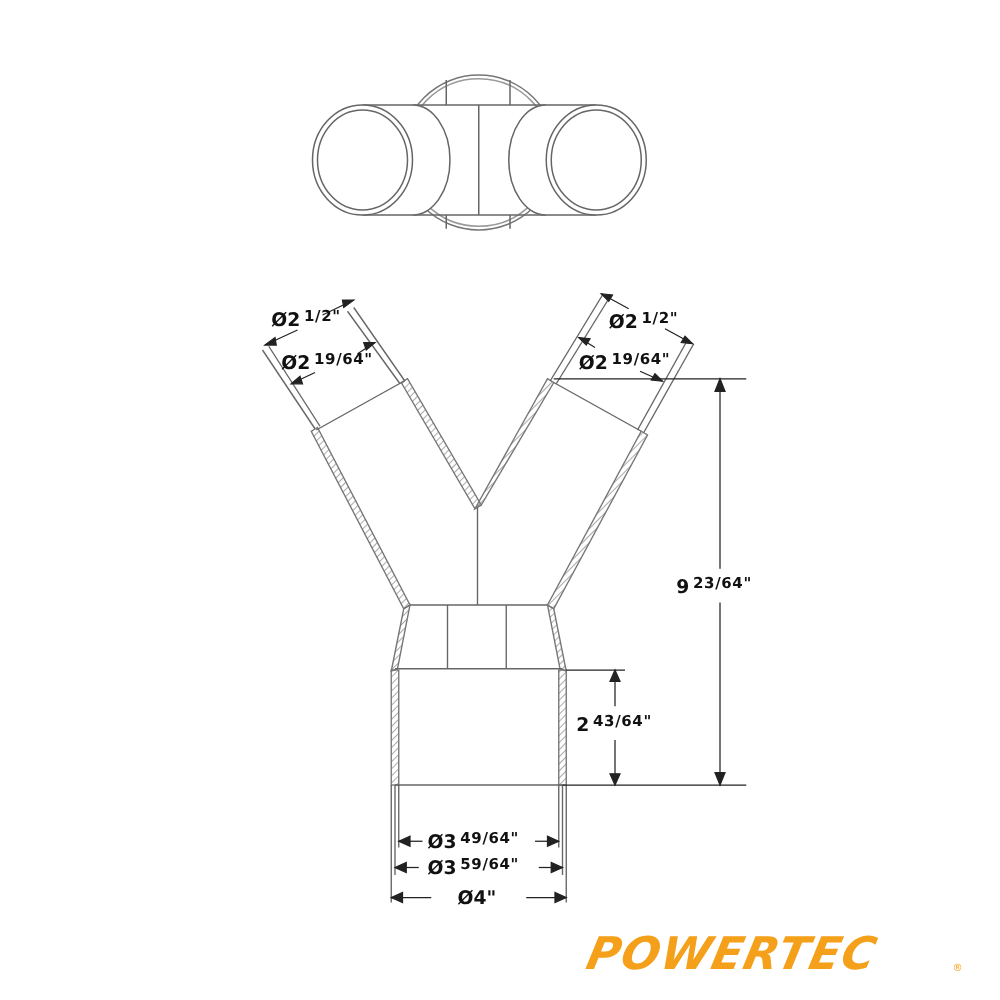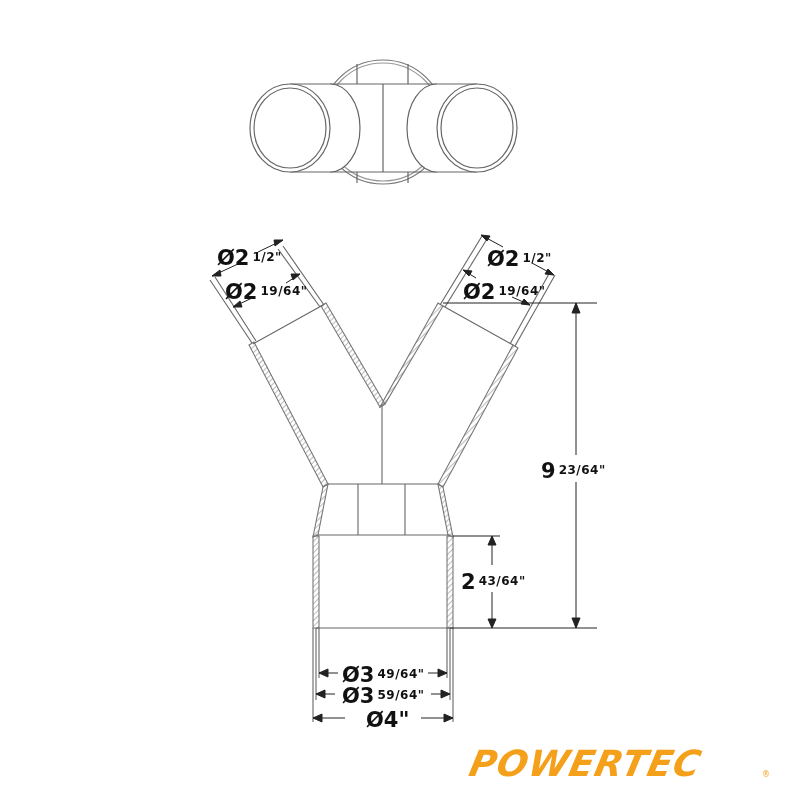--- a/index.html
+++ b/index.html
@@ -1,20 +1,20 @@
 <!DOCTYPE html>
 <html><head>
   <meta charset="utf-8">
   <style>
     html, body { margin: 0; padding: 0; background: #ffffff; }
     body { width: 800px; height: 800px; position: relative; overflow: hidden; font-family: "DejaVu Sans", sans-serif; }
     #stage { position: absolute; left: 0; top: 0; width: 800px; height: 800px; }
     svg { position: absolute; left: 0; top: 0; }
     .lbl { position: absolute; font-family: "DejaVu Sans", sans-serif; font-weight: bold; color: #111; white-space: nowrap; line-height: 1; }
-    .lbl .main { font-size: 21px; }
+    .lbl .main { font-size: 15px; }
     .lbl .frac { font-size: 12px; position: relative; top: -4px; margin-left: 3px; letter-spacing: 0.5px; }
     .logo { position: absolute; left: 470px; top: 746px; width: 300px; height: 36px; }
     .logo-text { position: absolute; left: 0; top: 0; font-family: "DejaVu Sans", sans-serif; font-weight: bold; font-style: italic; font-size: 36px; letter-spacing: 1px; line-height: 36px; transform: skewX(-12deg); }
     .logo-reg { position: absolute; left: 292px; top: 24px; font-size: 8px; font-family: "DejaVu Sans", sans-serif; }
   </style>
 </head>
 <body>
 
 <div id="stage">
 

